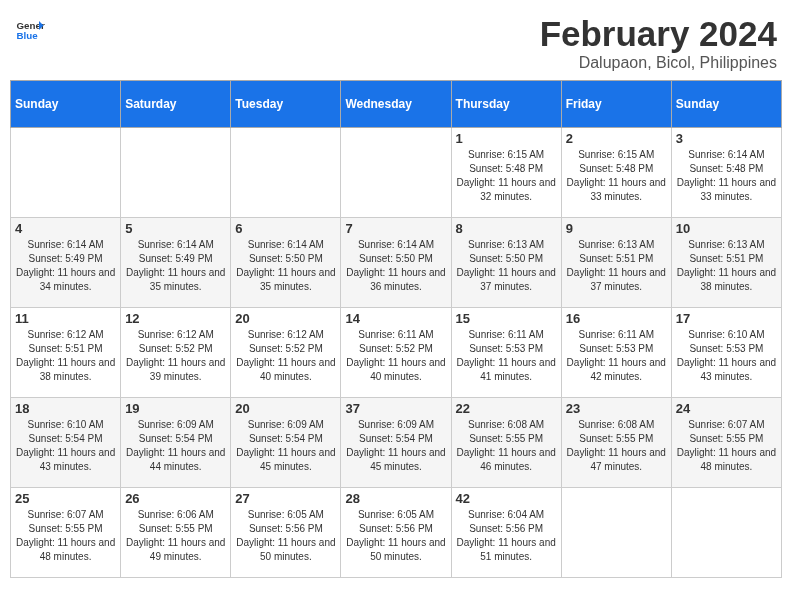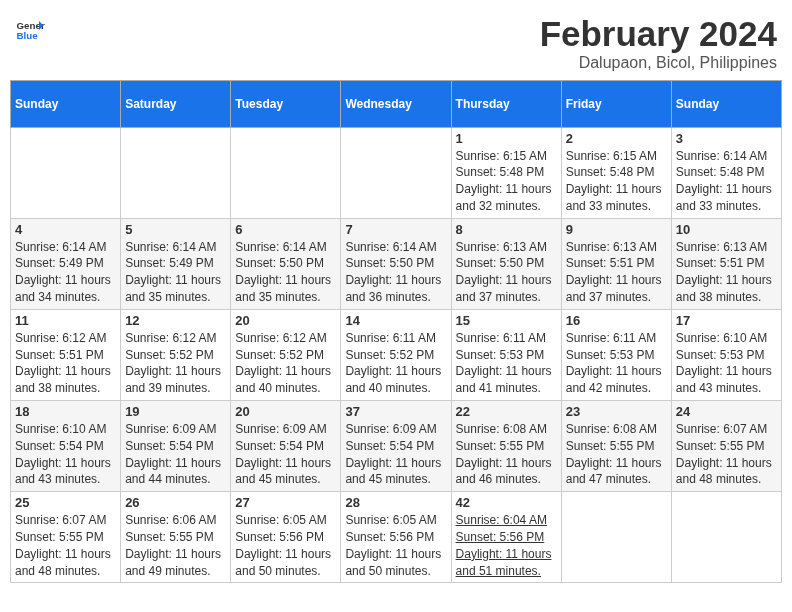--- a/index.html
+++ b/index.html
@@ -60,23 +60,24 @@
       height: 90px;
       width: 14.28%;
     }
     .cell-day {
       font-size: 13px;
       font-weight: bold;
       color: #333;
       margin-bottom: 2px;
     }
     .cell-info {
-      font-size: 12px;
+      font-size: 10px;
       color: #333;
       line-height: 1.4;
+      text-align: center;
     }
     .empty-cell {
       background: #f9f9f9;
     }
     tbody tr:nth-child(odd) td {
       background-color: #fff;
     }
     tbody tr:nth-child(even) td {
       background-color: #f5f5f5;
     }
@@ -291,21 +292,21 @@
 Daylight: 11 hours and 50 minutes.</div>
         </td>
         <td>
           <div class="cell-day">28</div>
           <div class="cell-info" style="white-space: pre-line;">Sunrise: 6:05 AM
 Sunset: 5:56 PM
 Daylight: 11 hours and 50 minutes.</div>
         </td>
         <td>
           <div class="cell-day">42</div>
-          <div class="cell-info" style="white-space: pre-line; text-decoration: underline;">Sunrise: 6:04 AM
+          <div class="cell-info" style="white-space: pre-line;">Sunrise: 6:04 AM
 Sunset: 5:56 PM
 Daylight: 11 hours and 51 minutes.</div>
         </td>
         <td class="empty-cell"></td>
         <td class="empty-cell"></td>
       </tr>
     </tbody>
 </table>
 
 </body></html>

